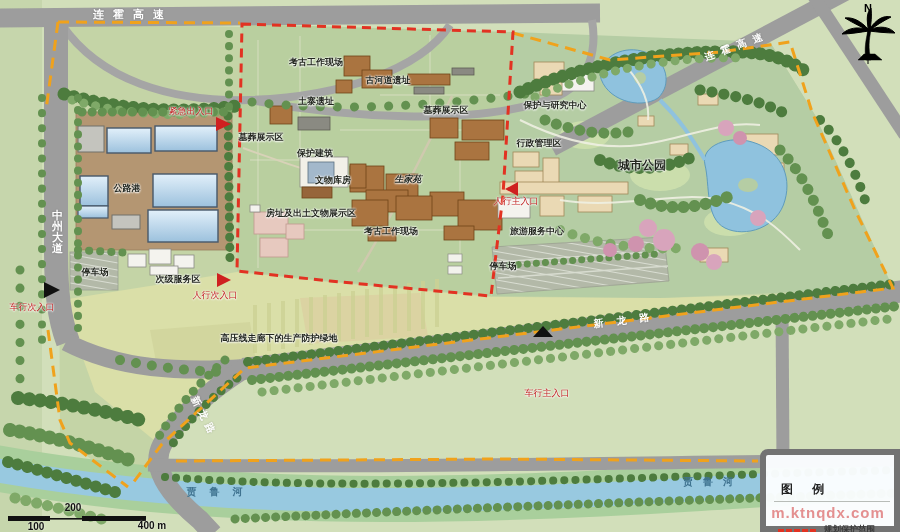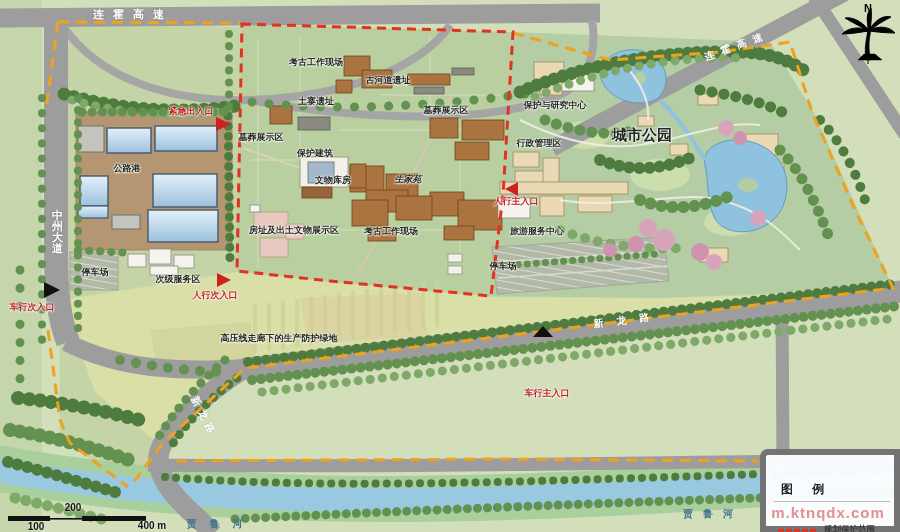--- a/index.html
+++ b/index.html
@@ -2,24 +2,24 @@
 <html><head>
 <meta charset="utf-8">
 <style>
   html,body{margin:0;padding:0;background:#888;}
   #map{position:relative;width:900px;height:532px;overflow:hidden;
        font-family:"Liberation Sans","DejaVu Sans",sans-serif;background:#d2dfba;}
   #terrain{position:absolute;left:0;top:0;z-index:0;}
   .lbl{position:absolute;transform:translate(-50%,-50%);white-space:nowrap;z-index:2;
        font-size:9px;font-weight:600;color:#23271f;
        text-shadow:0 0 2px #fff,0 0 2px #fff,0 1px 2px rgba(255,255,255,.9);}
-  .lbl.big{font-size:15px;}
-  .lbl.red{color:#c02020;font-weight:700;}
+  .lbl.big{font-size:12px;margin-top:30px;}
+  .lbl.red{color:#c02020;font-weight:400;}
   .lbl.road{color:#fff;font-weight:700;font-size:10px;text-shadow:0 0 2px rgba(0,0,0,.25);}
-  .lbl.river{color:#3f7390;font-weight:700;font-size:10px;text-shadow:none;margin-top:32px;}
+  .lbl.river{color:#3f7390;font-weight:700;font-size:10px;text-shadow:none;}
   .vert{writing-mode:vertical-rl;}
   .scaleLbl{position:absolute;transform:translate(-50%,-50%);z-index:2;font-size:10px;font-weight:700;color:#111;
        text-shadow:0 0 2px #fff;}
   #northN{position:absolute;transform:translate(-50%,-50%);z-index:2;font-size:11px;font-weight:700;color:#000;}
   
   #legend{position:absolute;left:760px;top:449px;width:140px;height:83px;z-index:3;
        background:rgba(251,253,255,.97);border:6px solid #737373;border-radius:8px 0 0 0;box-sizing:border-box;}
   #legend .lt{position:absolute;left:15px;top:26px;font-size:12px;font-weight:700;color:#222;letter-spacing:8px;}
   #legend .sep{position:absolute;left:8px;right:4px;top:46px;border-top:1px solid #b8bcb8;}
   .legRow{position:absolute;left:0;width:100%;height:14px;}
@@ -258,32 +258,32 @@
 </svg>
 
 <div class="lbl road" style="left:133px;top:14px;font-size:11px;letter-spacing:9px;">连霍高速</div>
 <div class="lbl road" style="left:737px;top:46px;letter-spacing:7px;transform:translate(-50%,-50%) rotate(-20deg);">连霍高速</div>
 <div class="lbl road vert" style="left:57px;top:222px;font-size:11px;letter-spacing:11px;">中州大道</div>
 <div class="lbl road" style="left:628px;top:320px;letter-spacing:13px;transform:translate(-50%,-50%) rotate(-7deg);">新龙路</div>
 <div class="lbl road" style="left:204px;top:417px;letter-spacing:5px;transform:translate(-50%,-50%) rotate(63deg);">新龙路</div>
 <div class="lbl river" style="left:221px;top:492px;letter-spacing:13px;">贾鲁河</div>
 <div class="lbl river" style="left:713px;top:482px;letter-spacing:10px;">贾鲁河</div>
 
-<div class="lbl" style="left:127px;top:168px;">公路港</div>
+<div class="lbl" style="left:127px;top:188px;">公路港</div>
 <div class="lbl" style="left:95px;top:272px;">停车场</div>
 <div class="lbl" style="left:178px;top:279px;">次级服务区</div>
 <div class="lbl" style="left:316px;top:62px;">考古工作现场</div>
 <div class="lbl" style="left:388px;top:80px;">古河道遗址</div>
 <div class="lbl" style="left:316px;top:101px;">土寨遗址</div>
 <div class="lbl" style="left:261px;top:137px;">墓葬展示区</div>
 <div class="lbl" style="left:446px;top:110px;">墓葬展示区</div>
 <div class="lbl" style="left:315px;top:153px;">保护建筑</div>
 <div class="lbl" style="left:333px;top:180px;">文物库房</div>
 <div class="lbl" style="left:408px;top:179px;font-style:italic;">生家苑</div>
-<div class="lbl" style="left:294px;top:213px;margin-top:17px;">房址及出土文物展示区</div>
+<div class="lbl" style="left:311px;top:213px;">房址及出土文物展示区</div>
 <div class="lbl" style="left:391px;top:231px;">考古工作现场</div>
 <div class="lbl" style="left:555px;top:105px;">保护与研究中心</div>
 <div class="lbl" style="left:539px;top:143px;">行政管理区</div>
 <div class="lbl big" style="left:642px;top:135px;">城市公园</div>
 <div class="lbl" style="left:537px;top:231px;">旅游服务中心</div>
 <div class="lbl" style="left:503px;top:266px;">停车场</div>
 <div class="lbl" style="left:279px;top:319px;margin-top:19px;">高压线走廊下的生产防护绿地</div>
 
 <div class="lbl red" style="left:191px;top:111px;">紧急出入口</div>
 <div class="lbl red" style="left:215px;top:295px;">人行次入口</div>

